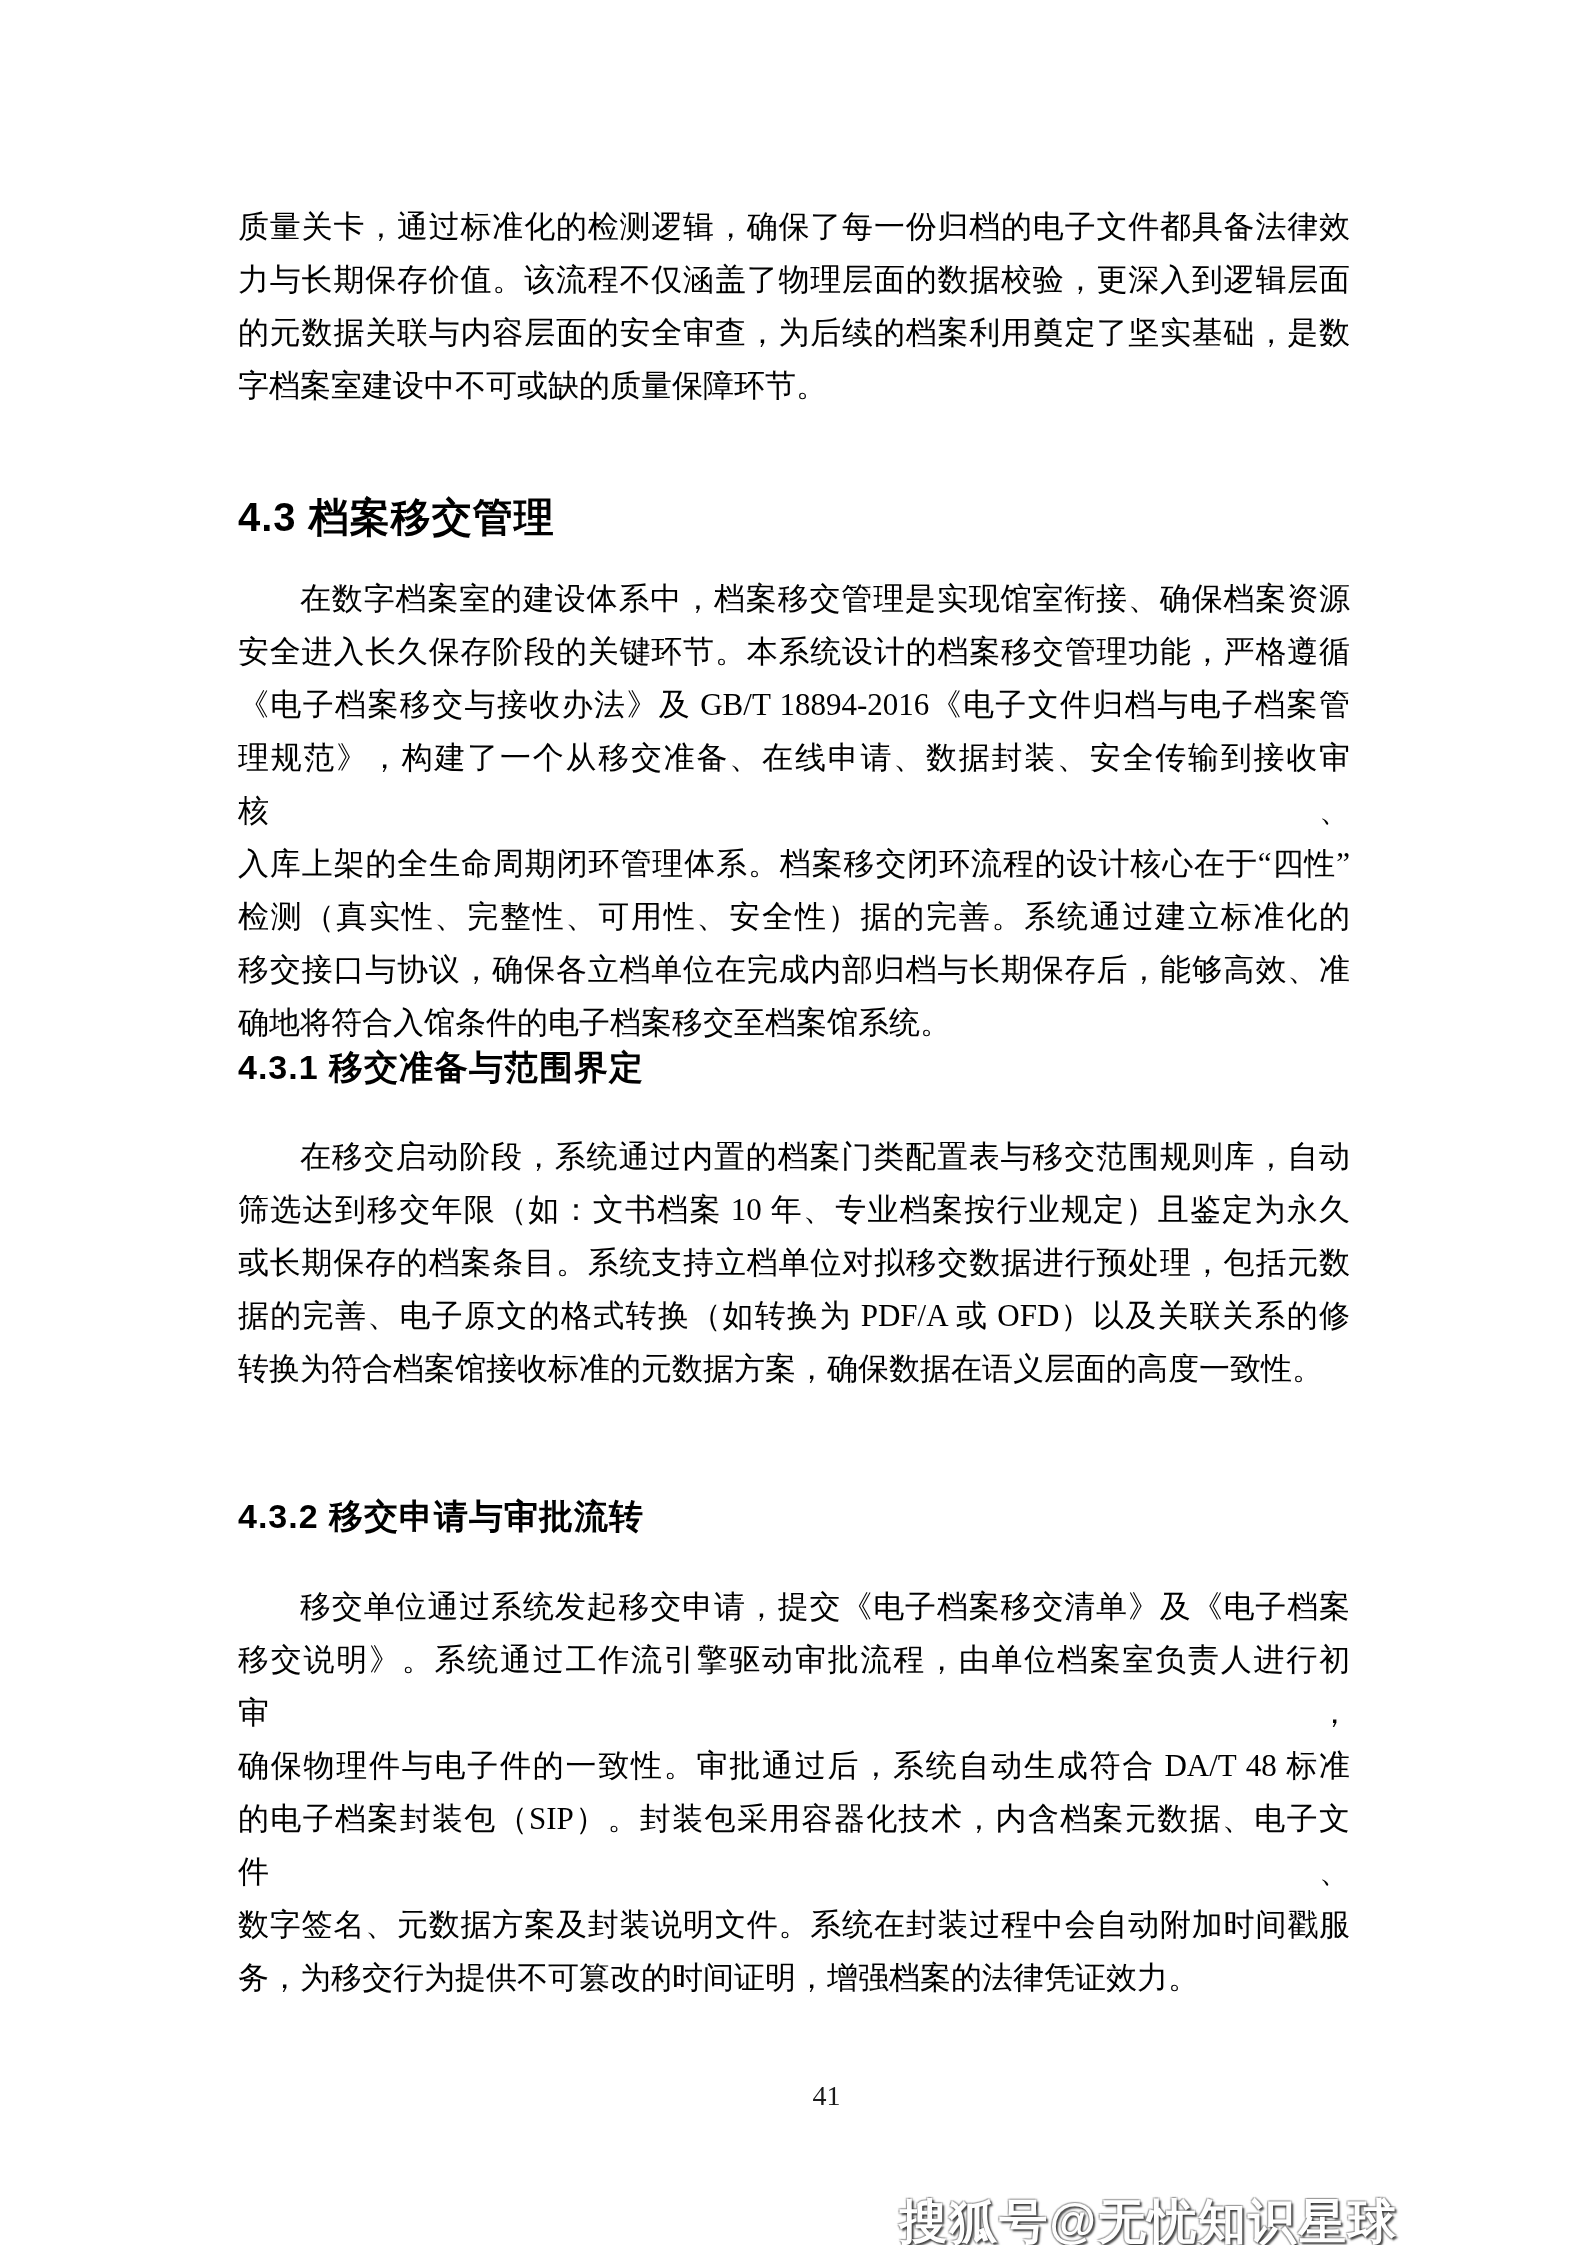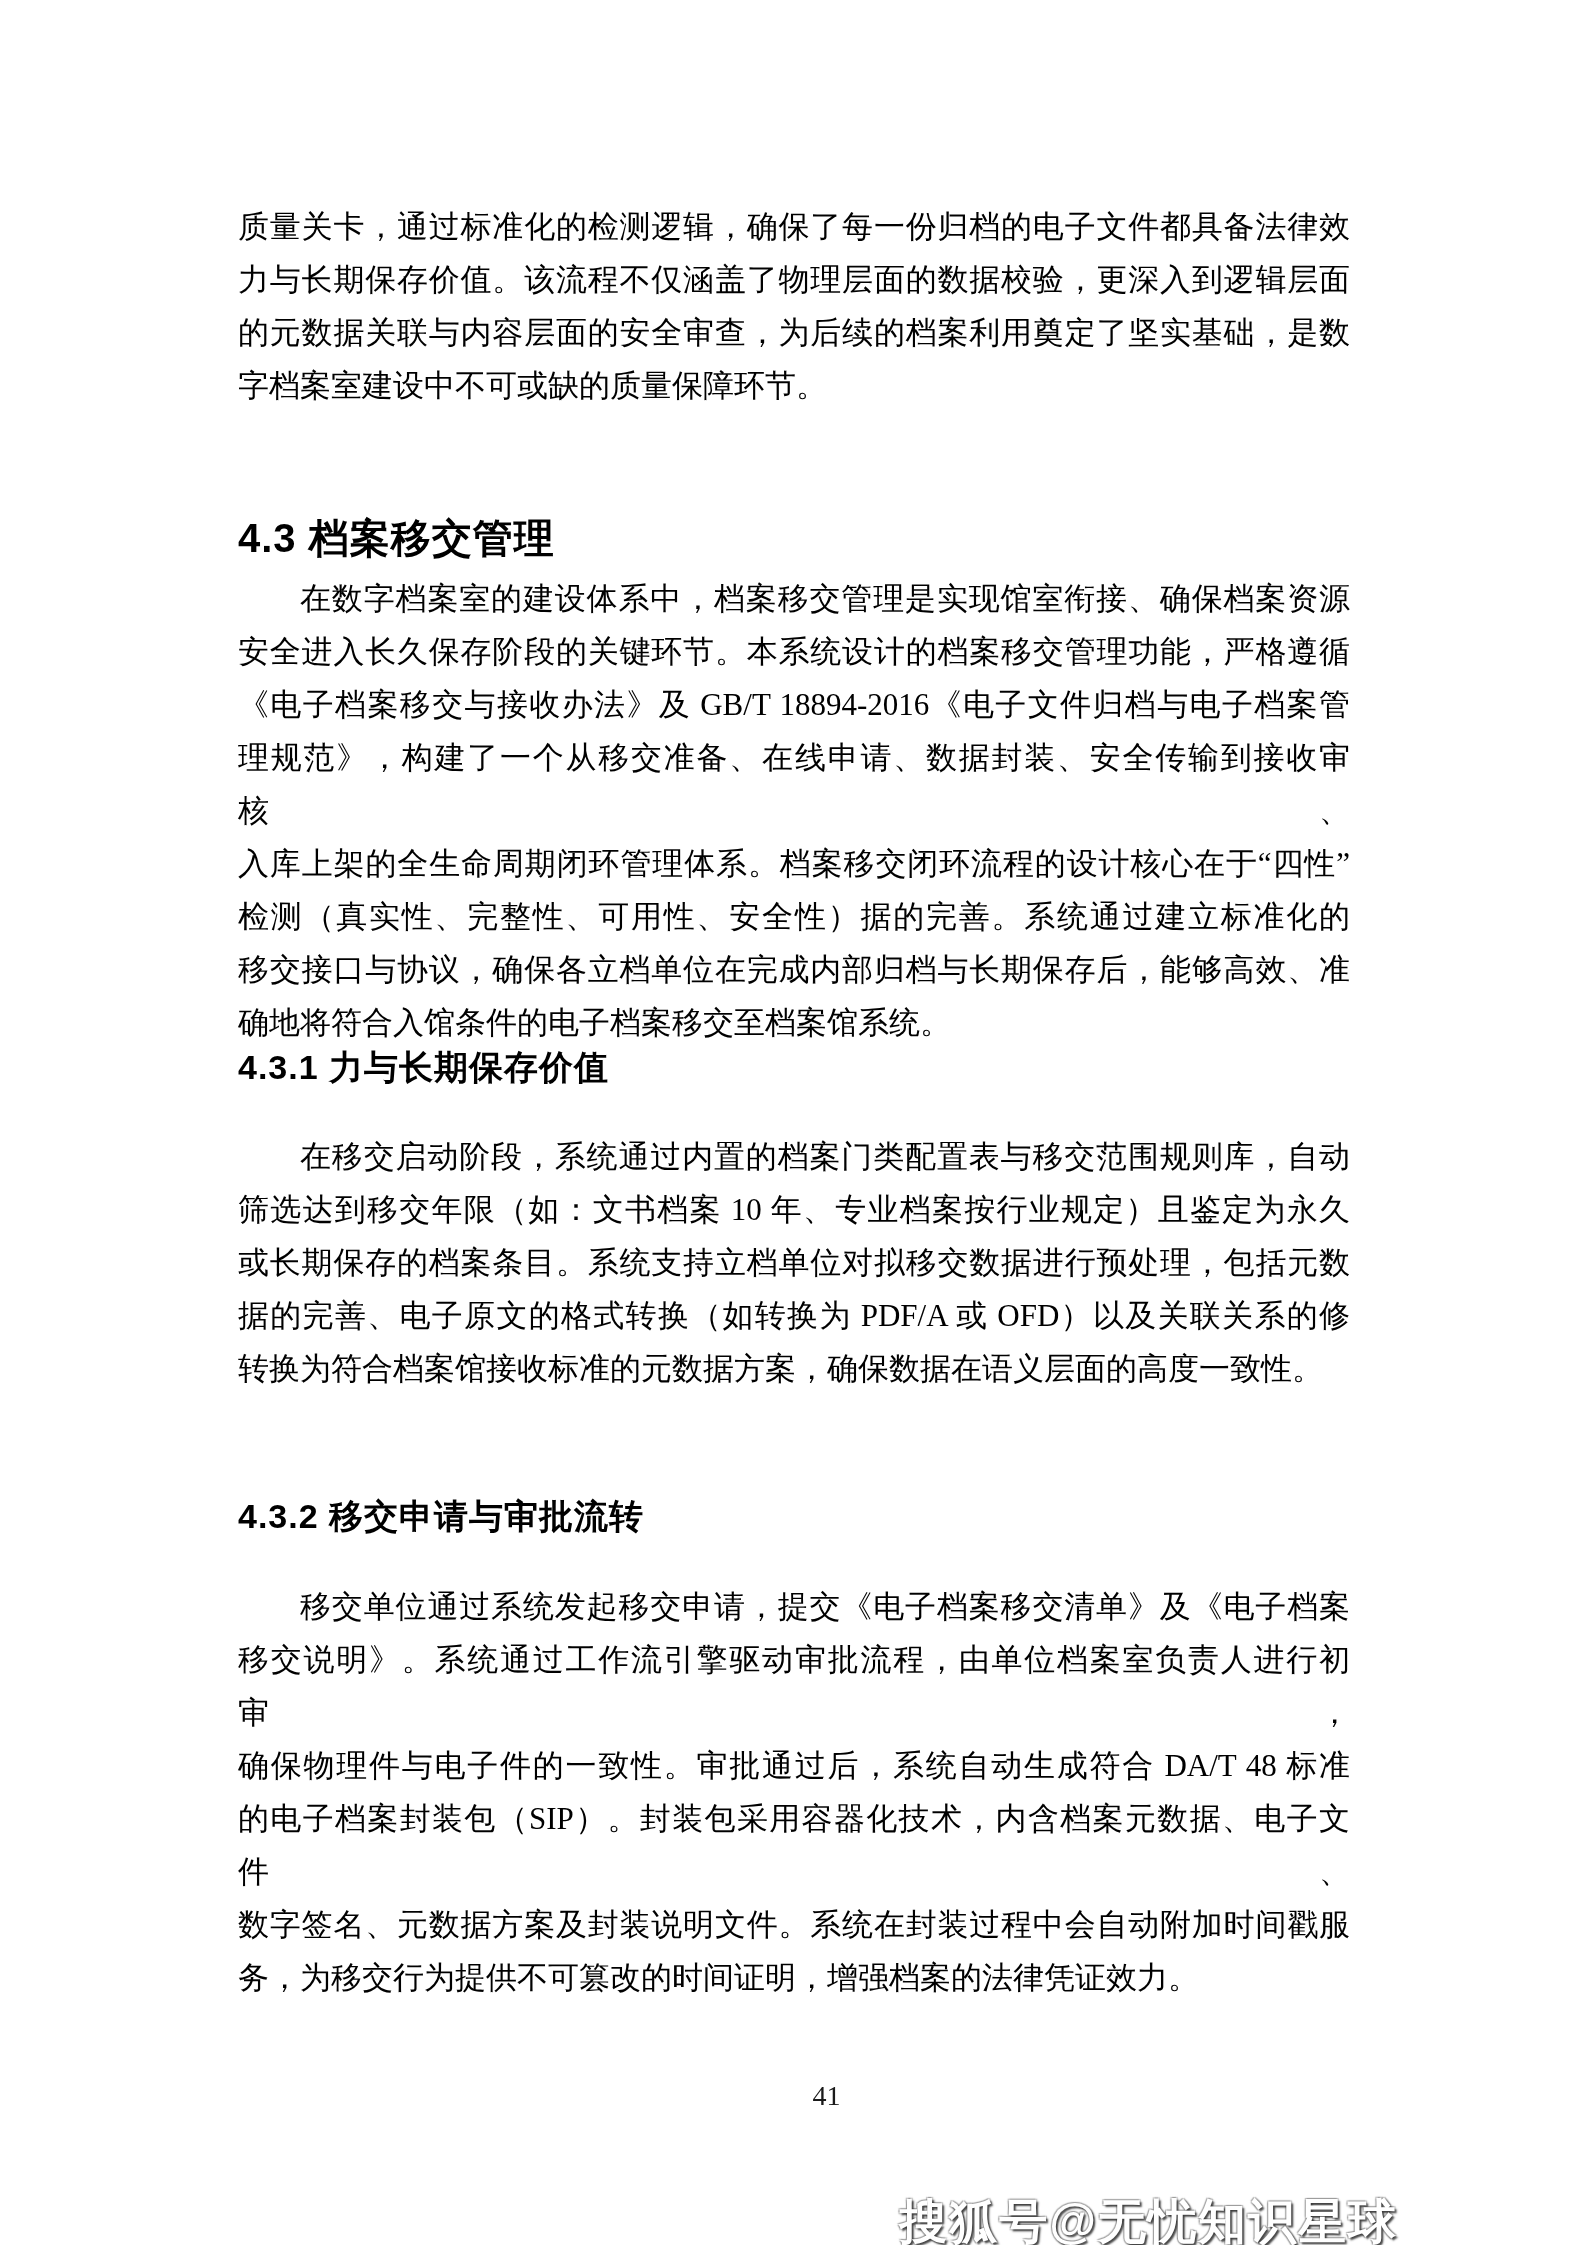--- a/index.html
+++ b/index.html
@@ -65,34 +65,34 @@
 
 <div class="page">
 
   <div class="content-block para" style="top: 200px;">
       <div class="line">质量关卡，通过标准化的检测逻辑，确保了每一份归档的电子文件都具备法律效</div>
       <div class="line">力与长期保存价值。该流程不仅涵盖了物理层面的数据校验，更深入到逻辑层面</div>
       <div class="line">的元数据关联与内容层面的安全审查，为后续的档案利用奠定了坚实基础，是数</div>
       <div class="line last">字档案室建设中不可或缺的质量保障环节。</div>
     </div>
 
-  <div class="content-block heading-1" style="top: 516px;">4.3 档案移交管理</div>
+  <div class="content-block heading-1" style="top: 495px;">4.3 档案移交管理</div>
 
   <div class="content-block para indent-first" style="top: 572px;">
       <div class="line">在数字档案室的建设体系中，档案移交管理是实现馆室衔接、确保档案资源</div>
       <div class="line">安全进入长久保存阶段的关键环节。本系统设计的档案移交管理功能，严格遵循</div>
       <div class="line">《电子档案移交与接收办法》及 GB/T 18894-2016《电子文件归档与电子档案管</div>
       <div class="line">理规范》，构建了一个从移交准备、在线申请、数据封装、安全传输到接收审核、</div>
       <div class="line">入库上架的全生命周期闭环管理体系。档案移交闭环流程的设计核心在于“四性”</div>
       <div class="line">检测（真实性、完整性、可用性、安全性）据的完善。系统通过建立标准化的</div>
       <div class="line">移交接口与协议，确保各立档单位在完成内部归档与长期保存后，能够高效、准</div>
       <div class="line last">确地将符合入馆条件的电子档案移交至档案馆系统。</div>
     </div>
 
-  <div class="content-block heading-2" style="top: 1048px;">4.3.1 力与长期保存价值</div>
+  <div class="content-block heading-2" style="top: 1048px;">4.3.1 移交准备与范围界定</div>
 
   <div class="content-block para indent-first" style="top: 1130px;">
       <div class="line">在移交启动阶段，系统通过内置的档案门类配置表与移交范围规则库，自动</div>
       <div class="line">筛选达到移交年限（如：文书档案 10 年、专业档案按行业规定）且鉴定为永久</div>
       <div class="line">或长期保存的档案条目。系统支持立档单位对拟移交数据进行预处理，包括元数</div>
       <div class="line">据的完善、电子原文的格式转换（如转换为 PDF/A 或 OFD）以及关联关系的修</div>
       <div class="line last">转换为符合档案馆接收标准的元数据方案，确保数据在语义层面的高度一致性。</div>
     </div>
 
   <div class="content-block heading-2" style="top: 1497px;">4.3.2 移交申请与审批流转</div>

